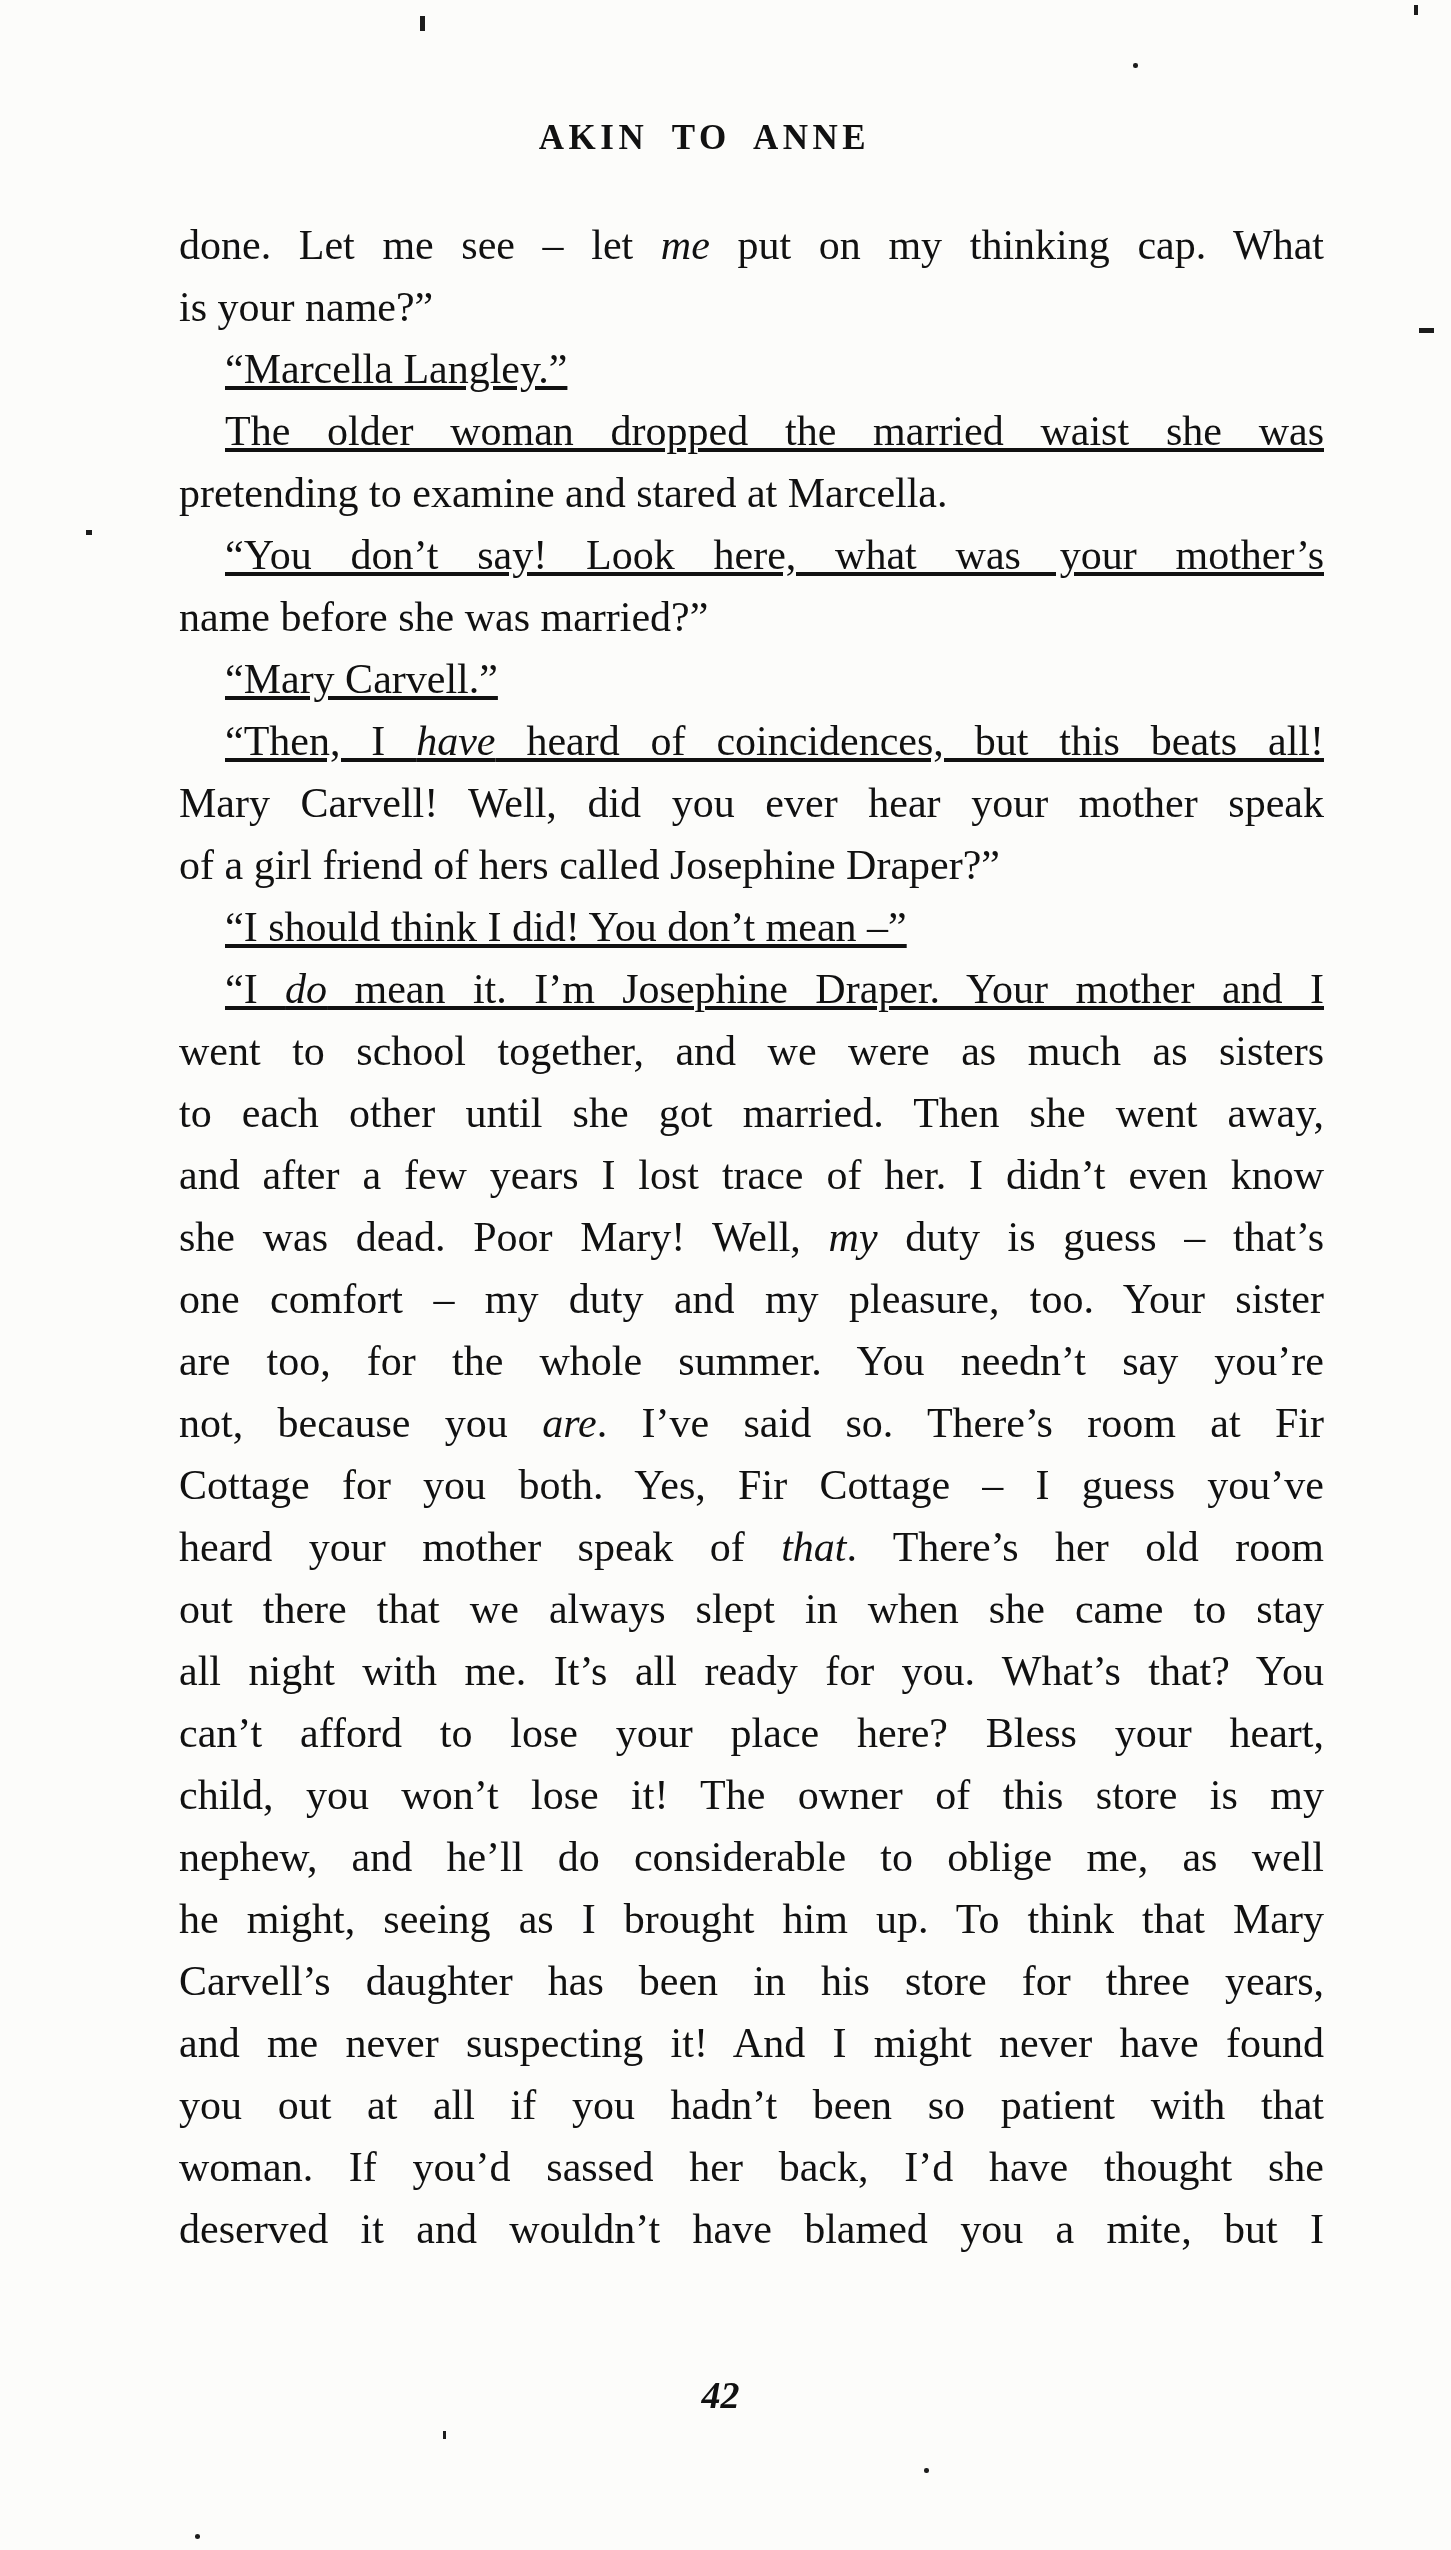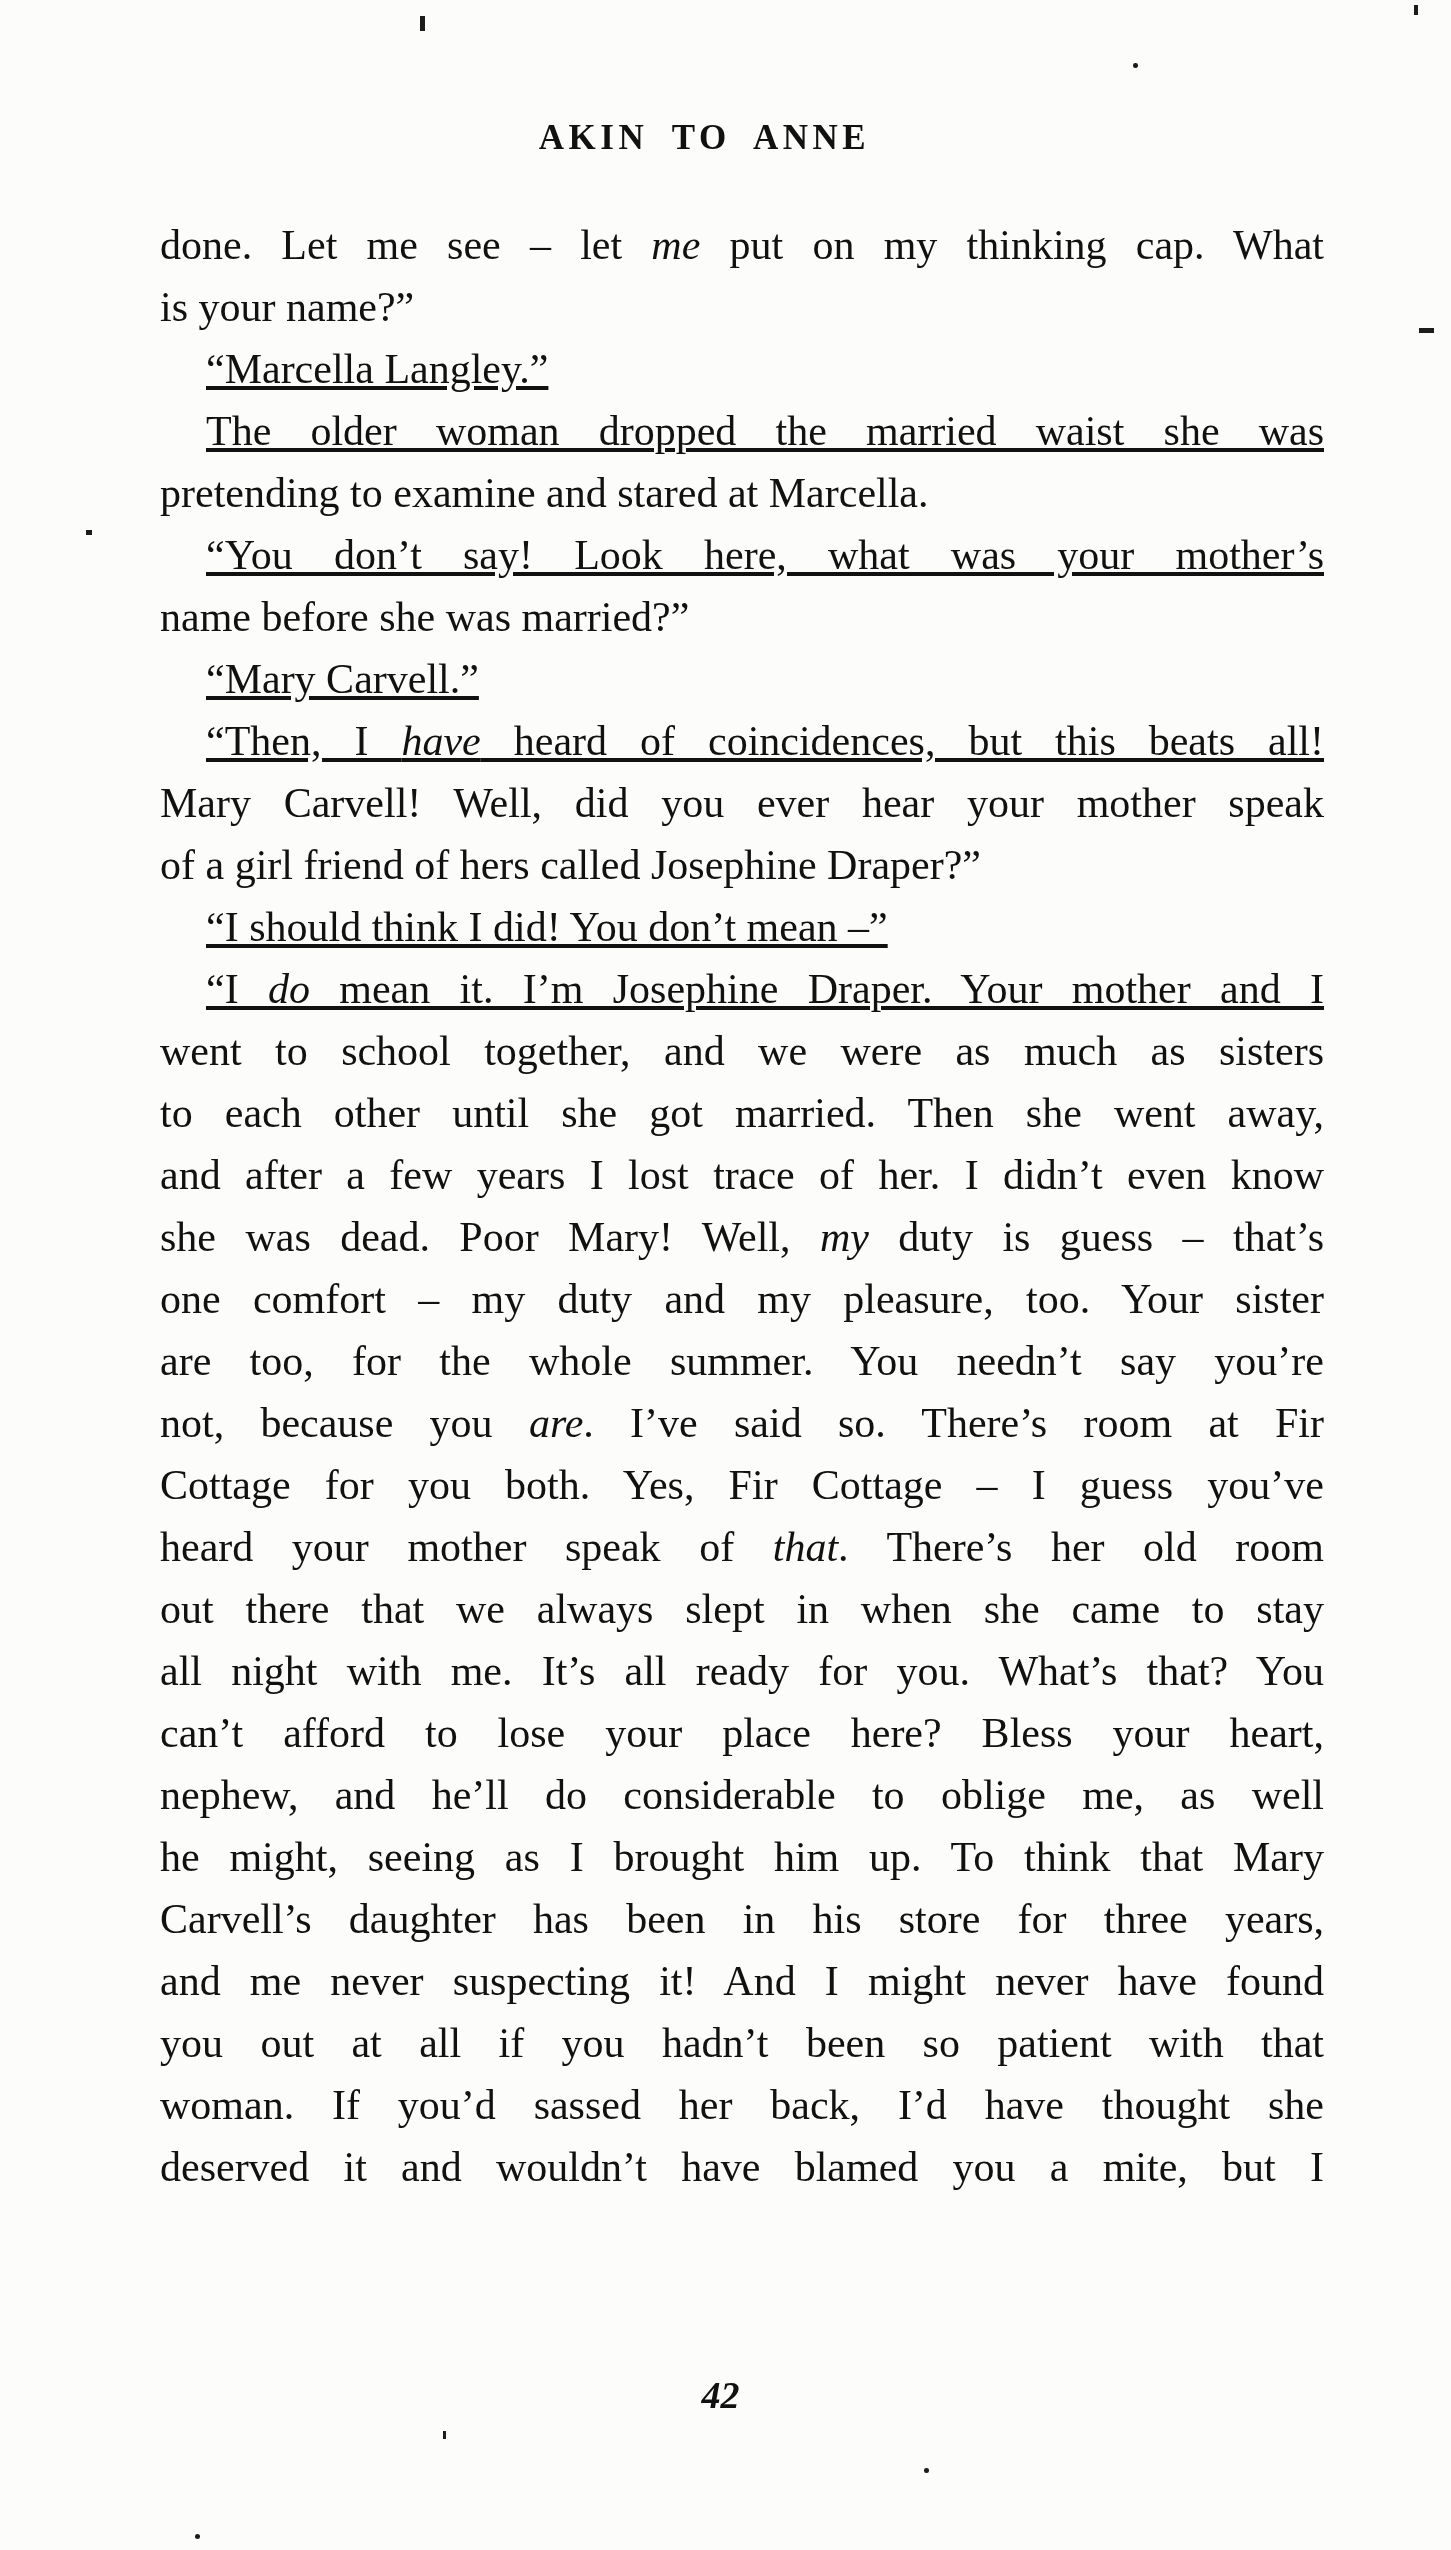--- a/index.html
+++ b/index.html
@@ -42,20 +42,21 @@
     font-size: 42px;
     line-height: 62px;
     color: var(--ink);
   }
   .line {
     text-align: justify;
     text-align-last: justify;
     white-space: normal;
     height: 62px;
     overflow: visible;
+    margin-left: 19px;
   }
   .line.para-end { text-align-last: left; }
   .line.indent { text-indent: 46px; text-decoration: underline; }
   .line i { font-style: italic; }
   .page-number {
     position: absolute;
     top: 2373px;
     left: 0;
     right: 0;
     text-align: center;
@@ -97,20 +98,21 @@
       <div class="line"><span>and after a few years I lost trace of her. I didn’t even know</span></div>
       <div class="line"><span>she was dead. Poor Mary! Well, </span><i>my</i><span> duty is guess – that’s</span></div>
       <div class="line"><span>one comfort – my duty and my pleasure, too. Your sister</span></div>
       <div class="line"><span>are too, for the whole summer. You needn’t say you’re</span></div>
       <div class="line"><span>not, because you </span><i>are</i><span>. I’ve said so. There’s room at Fir</span></div>
       <div class="line"><span>Cottage for you both. Yes, Fir Cottage – I guess you’ve</span></div>
       <div class="line"><span>heard your mother speak of </span><i>that</i><span>. There’s her old room</span></div>
       <div class="line"><span>out there that we always slept in when she came to stay</span></div>
       <div class="line"><span>all night with me. It’s all ready for you. What’s that? You</span></div>
       <div class="line"><span>can’t afford to lose your place here? Bless your heart,</span></div>
+      <div class="line"><span>child, you won’t lose it! The owner of this store is my</span></div>
       <div class="line"><span>nephew, and he’ll do considerable to oblige me, as well</span></div>
       <div class="line"><span>he might, seeing as I brought him up. To think that Mary</span></div>
       <div class="line"><span>Carvell’s daughter has been in his store for three years,</span></div>
       <div class="line"><span>and me never suspecting it! And I might never have found</span></div>
       <div class="line"><span>you out at all if you hadn’t been so patient with that</span></div>
       <div class="line"><span>woman. If you’d sassed her back, I’d have thought she</span></div>
       <div class="line"><span>deserved it and wouldn’t have blamed you a mite, but I</span></div>
     </div>
 
   <div class="page-number">42</div>

